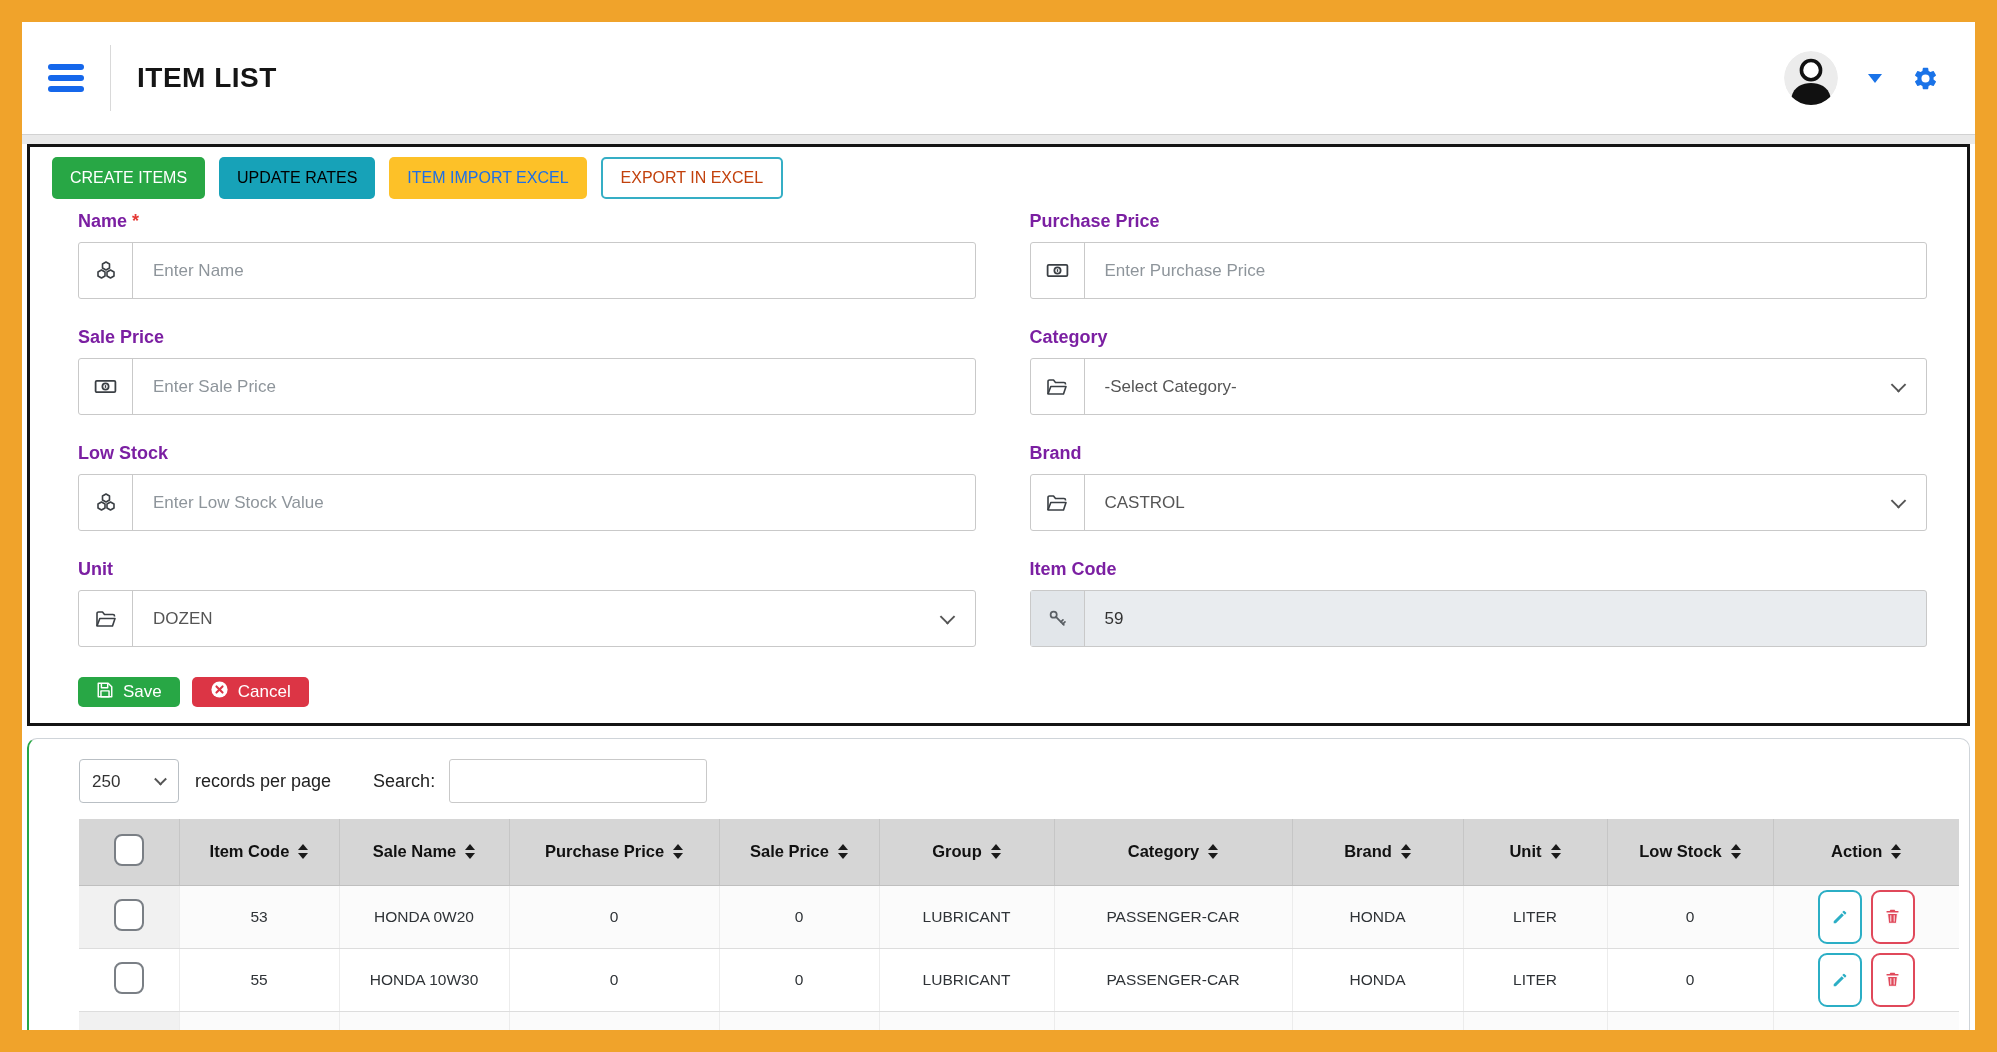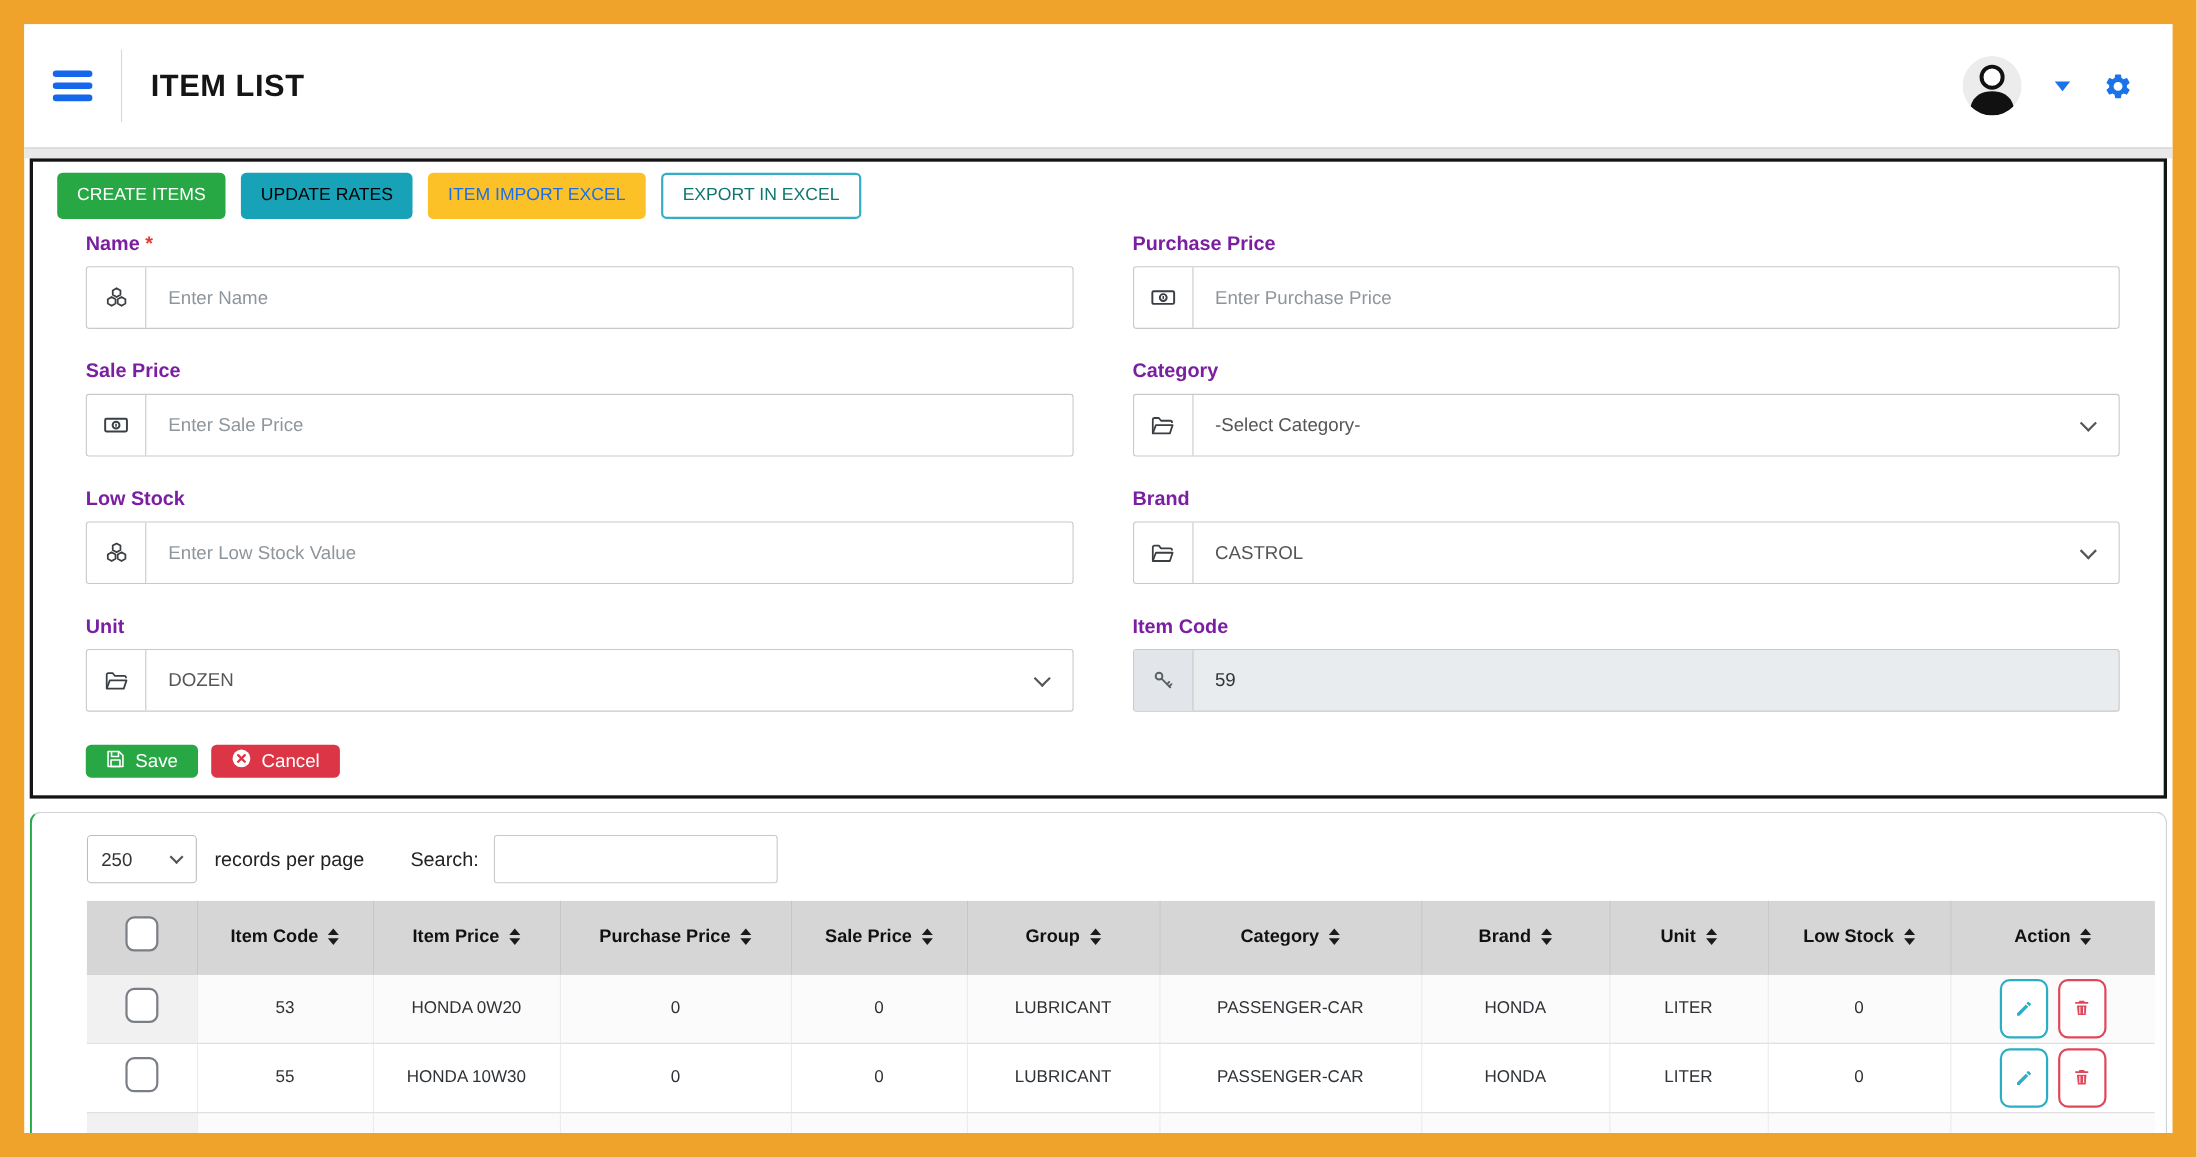--- a/index.html
+++ b/index.html
@@ -41,21 +41,21 @@
   .toolbar { display:flex; gap:14px; margin-bottom:12px; }
   .toolbar .tbtn {
     height:42px; padding:0 18px;
     font-size:16px; font-weight:500;
     border:none; border-radius:5px; cursor:pointer;
     font-family:"Liberation Sans",sans-serif;
   }
   .btn-create { background:#28a745; color:#fff; }
   .btn-update { background:#17a2b8; color:#000000; }
   .btn-import { background:#FDC128; color:#1d6fe8; }
-  .btn-export { background:#fff; color:#0f766e; border:2px solid #35aec5 !important; }
+  .btn-export { background:#fff; color:#c2410c; border:2px solid #35aec5 !important; }
 
   .form-grid {
     display:grid;
     grid-template-columns:1fr 1fr;
     column-gap:54px;
     padding-left:26px;
   }
   .field { margin-bottom:28px; }
   .field-label { font-size:18px; font-weight:700; color:#7B1FA2; margin-bottom:10px; }
   .req { color:#e53935; font-weight:700; }
@@ -398,21 +398,21 @@
         <tr>
           <th><input type="checkbox" class="row-check" style=""></th>
           <th><span class="th-inner">
                 <span>Item Code</span>
                 <span class="sort-icon">
                   <span class="up"></span>
                   <span class="dn"></span>
                 </span>
               </span></th>
           <th><span class="th-inner">
-                <span>Item Price</span>
+                <span>Sale Name</span>
                 <span class="sort-icon">
                   <span class="up"></span>
                   <span class="dn"></span>
                 </span>
               </span></th>
           <th><span class="th-inner">
                 <span>Purchase Price</span>
                 <span class="sort-icon">
                   <span class="up"></span>
                   <span class="dn"></span>

